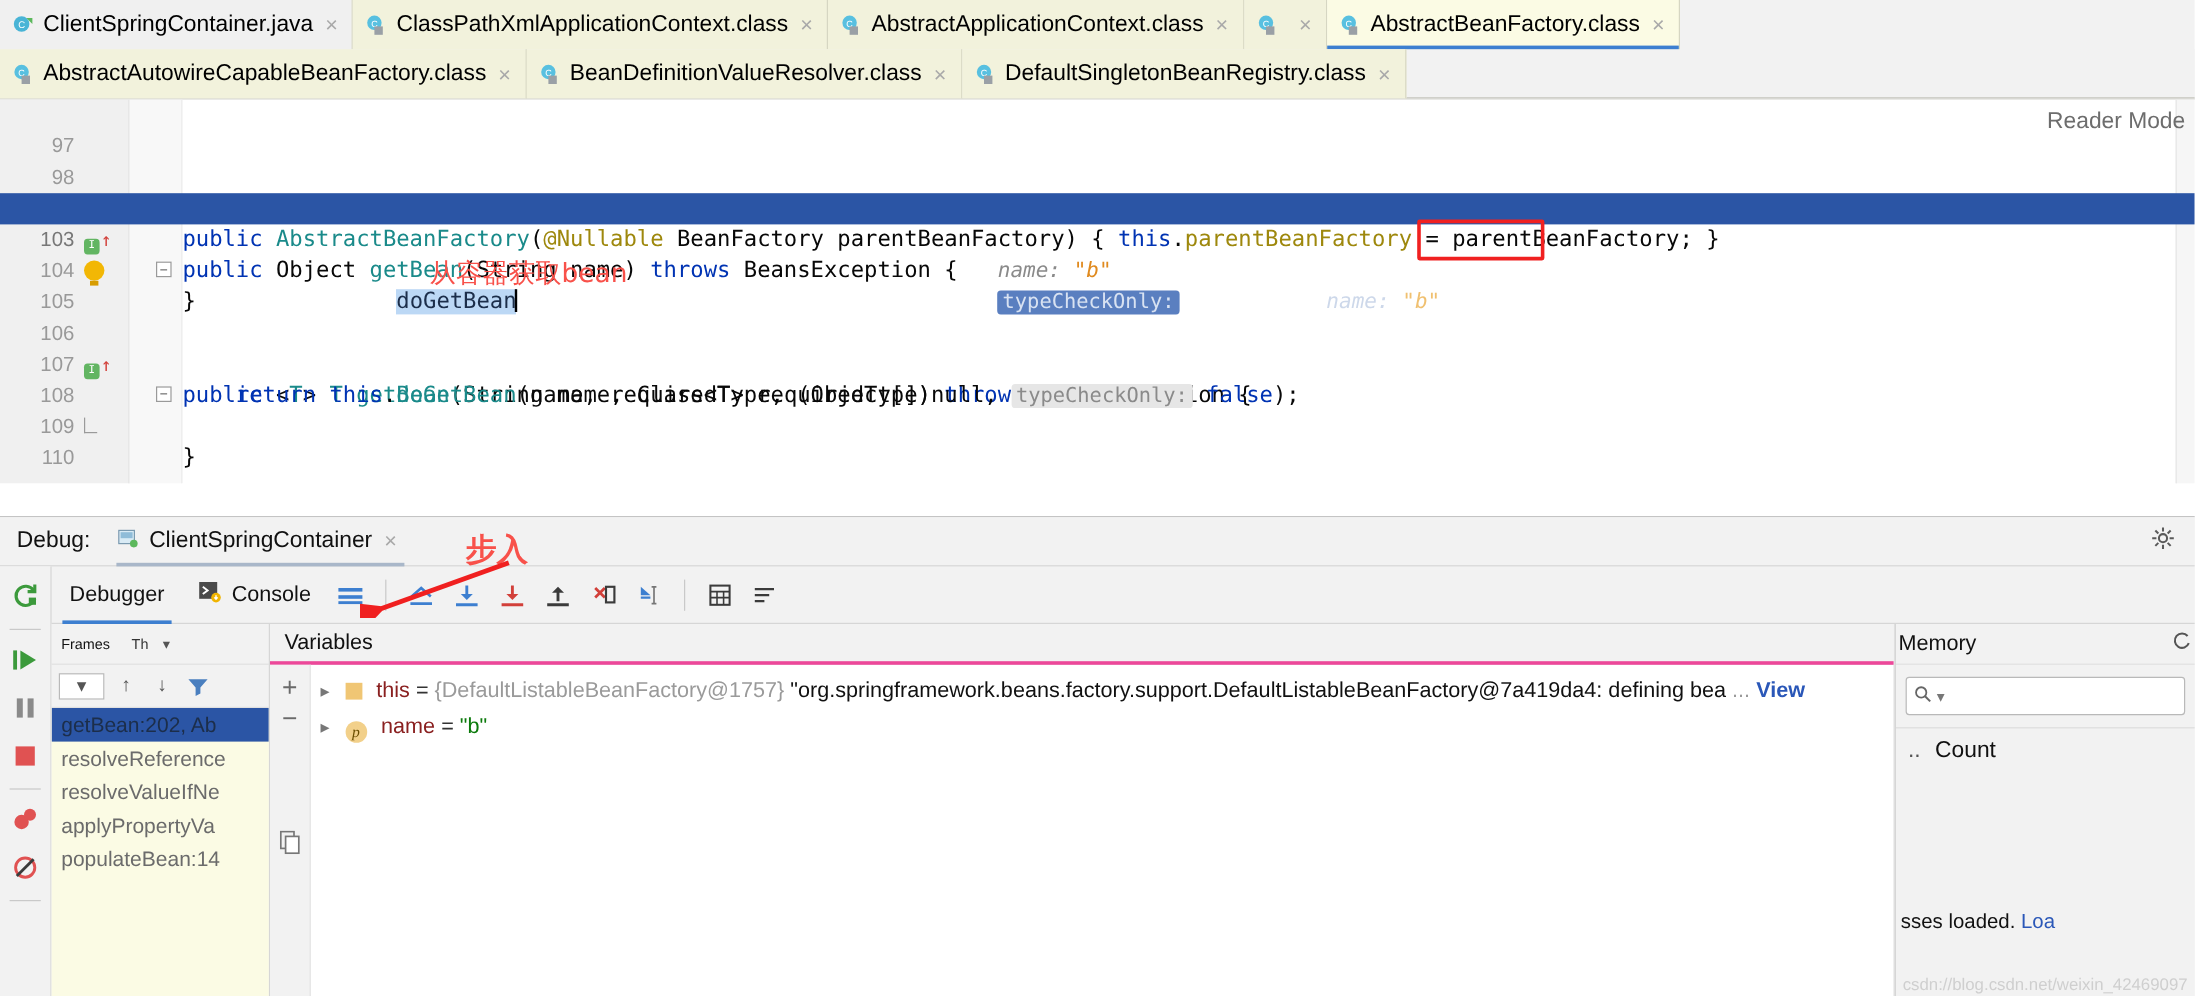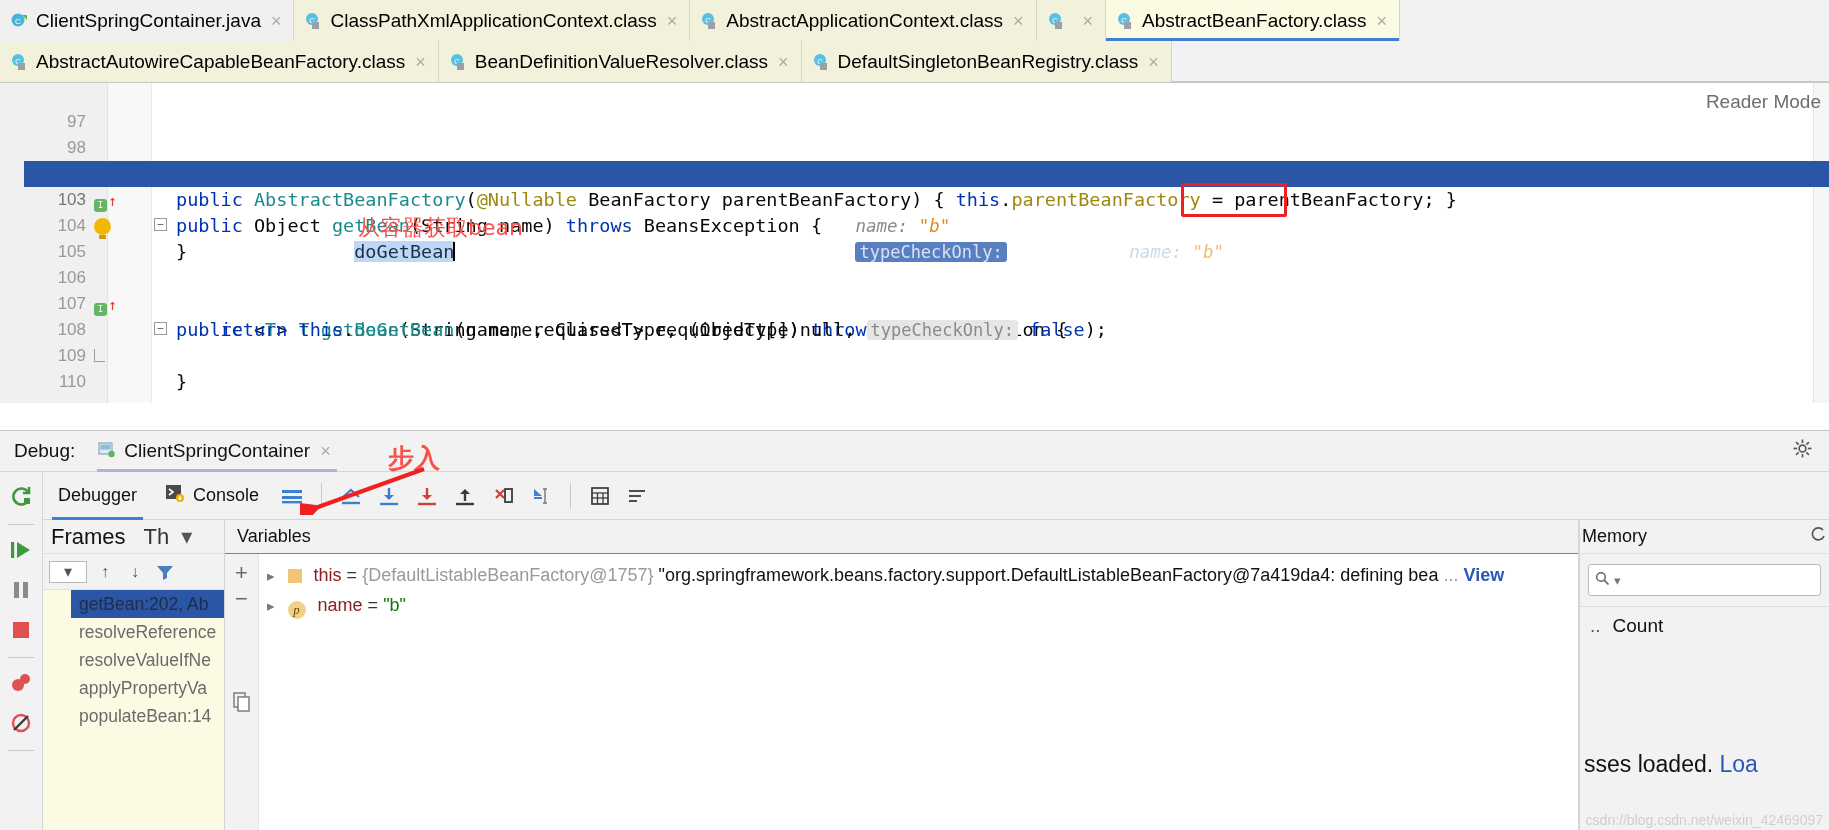--- a/index.html
+++ b/index.html
@@ -64,21 +64,21 @@
     font-size: 18.5px;
   }
   .gutter {
     position: absolute; left: 0; top: 0; bottom: 0; width: 108px;
     background: #f0f0f0; border-right: 1px solid #e2e2e2;
   }
   .foldcol {
     position: absolute; left: 108px; top: 0; bottom: 0; width: 44px;
     background: #f8f8f8; border-right: 1px solid #ececec;
   }
-  .codearea { position: absolute; left: 0; right: 0; top: 0; bottom: 0; padding-left: 24px; }
+  .codearea { position: absolute; left: 0; right: 0; top: 0; bottom: 0; }
   .cline {
     position: relative; height: 26px; line-height: 26px; white-space: pre;
   }
   .cline .lno {
     position: absolute; left: 0; width: 62px; text-align: right;
     color: #999999; font-size: 17px; font-family: "Liberation Sans", sans-serif;
   }
   .cline .marks { position: absolute; left: 70px; width: 34px; }
   .cline .code { position: absolute; left: 152px; right: 0; }
   .cline.hl { background: #2b55a5; }
@@ -196,37 +196,37 @@
   }
   .railbtn { width: 30px; height: 34px; display: flex; align-items: center; justify-content: center; margin-bottom: 6px; }
   .raildiv { width: 26px; height: 1px; background: #c9c9c9; margin: 4px 0 8px; }
 
   .dbg-body { position: absolute; left: 43px; right: 0; top: 89px; bottom: 0; display: flex; }
   .col-frames {
     width: 182px; background: #f2f2f2; border-right: 1px solid #d6d6d6;
     display: flex; flex-direction: column;
   }
   .col-head {
-    height: 34px; display: flex; align-items: center; font-size: 22px;
+    height: 34px; display: flex; align-items: center; font-size: 12px;
     color: #111; padding: 0 8px; border-bottom: 1px solid #e0e0e0; text-align: center;
   }
   .frames-toolbar {
     height: 36px; display: flex; align-items: center; gap: 6px; padding: 0 6px;
     border-bottom: 1px solid #e0e0e0;
   }
   .ftbtn { width: 24px; height: 22px; display: flex; align-items: center; justify-content: center; color: #555; }
-  .frames-list { flex: 1; background: #fbfbe4; overflow: hidden; font-size: 17.5px; padding-left: 28px; }
+  .frames-list { flex: 1; background: #fbfbe4; overflow: hidden; font-size: 17.5px; }
   .frame-item {
     height: 28px; line-height: 28px; padding-left: 8px; color: #6b6b6b;
     white-space: nowrap; overflow: hidden;
   }
   .frame-item.sel { background: #2b55a5; color: #fff; }
 
   .col-vars { flex: 1; background: #ffffff; display: flex; flex-direction: column; border-right: 1px solid #d6d6d6; }
-  .vars-head { height: 34px; display: flex; align-items: center; font-size: 18px; color: #111; padding: 0 12px; border-bottom: 1px solid #ec4899; background: #f2f2f2;}
+  .vars-head { height: 34px; display: flex; align-items: center; font-size: 18px; color: #111; padding: 0 12px; border-bottom: 3px solid #ec4899; background: #f2f2f2;}
   .vars-wrap { flex: 1; display: flex; }
   .vars-rail { width: 34px; background: #f2f2f2; display: flex; flex-direction: column; align-items: center; padding-top: 6px; border-right: 1px solid #e4e4e4; }
   .vars-rail .vb { font-size: 22px; color: #6a6a6a; line-height: 26px; }
   .vars-list { flex: 1; padding-top: 6px; font-size: 18px; overflow: hidden; }
   .var-row { height: 30px; line-height: 30px; white-space: nowrap; padding-left: 8px; }
   .twisty { color: #777; margin-right: 8px; font-size: 15px; }
   .vicon-obj {
     display: inline-block; width: 14px; height: 14px; background: #f0c674;
     position: relative; top: 2px; margin-right: 7px;
   }
@@ -243,21 +243,21 @@
   .vtext { color: #111; }
   .viewlink { color: #2a57b8; font-weight: bold; }
   .col-right { width: 250px; background: #f2f2f2; position: relative; border-left: 1px solid #d6d6d6; }
   .mem-head { height: 34px; display: flex; align-items: center; justify-content: space-between; font-size: 18px; color: #111; padding: 0 2px; border-bottom: 1px solid #e0e0e0; }
   .search-box {
     margin: 10px 8px 0; height: 32px; background: #fff; border: 1px solid #b9b9b9;
     border-radius: 3px; display: flex; align-items: center; padding: 0 6px;
   }
   .search-box .mag { color: #666; font-size: 15px; margin-right: 4px; }
   .count-row { margin-top: 10px; display: flex; align-items: center; font-size: 19px; color: #111; padding-left: 10px; border-top: 1px solid #dcdcdc; height: 38px;}
-  .loaded-row { position: absolute; left: 0; right: 0; bottom: 52px; font-size: 23px; color: #111; padding-left: 4px; }
+  .loaded-row { position: absolute; left: 0; right: 0; bottom: 52px; font-size: 17px; color: #111; padding-left: 4px; }
   .loaded-row .lnk { color: #2a57b8; }
 
   .cn-annot2 {
     position: absolute; color: #f8514a; font-family: "DejaVu Sans", sans-serif;
     font-size: 26px; font-weight: 600;
   }
   .watermark {
     position: absolute; right: 6px; bottom: 2px; color: #cfcfcf; font-size: 14px;
     font-family: "Liberation Sans", sans-serif;
   }

